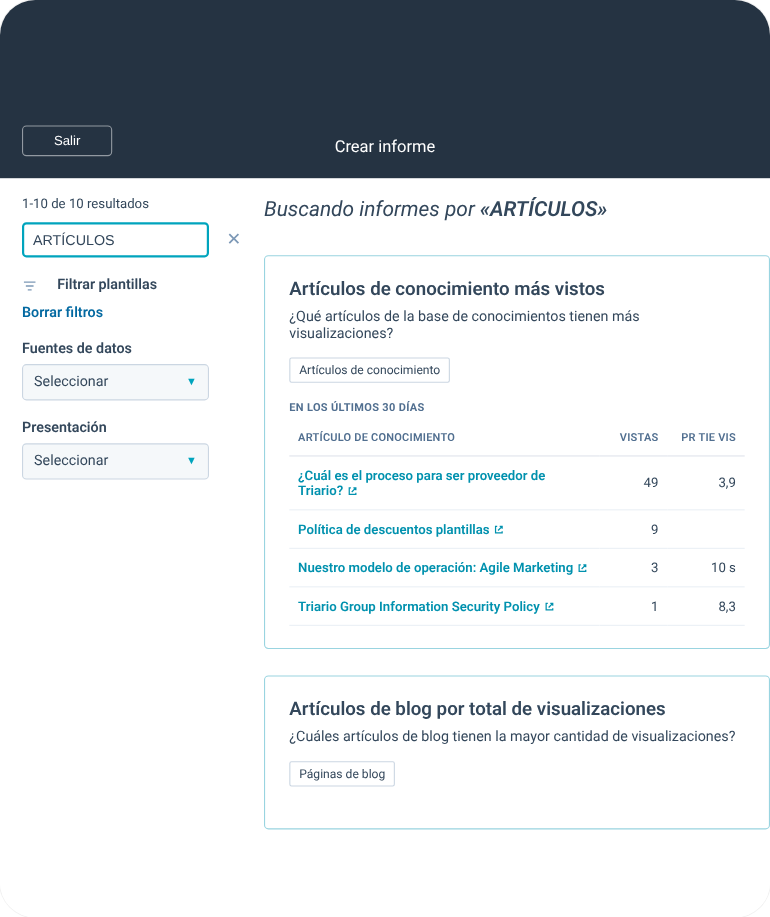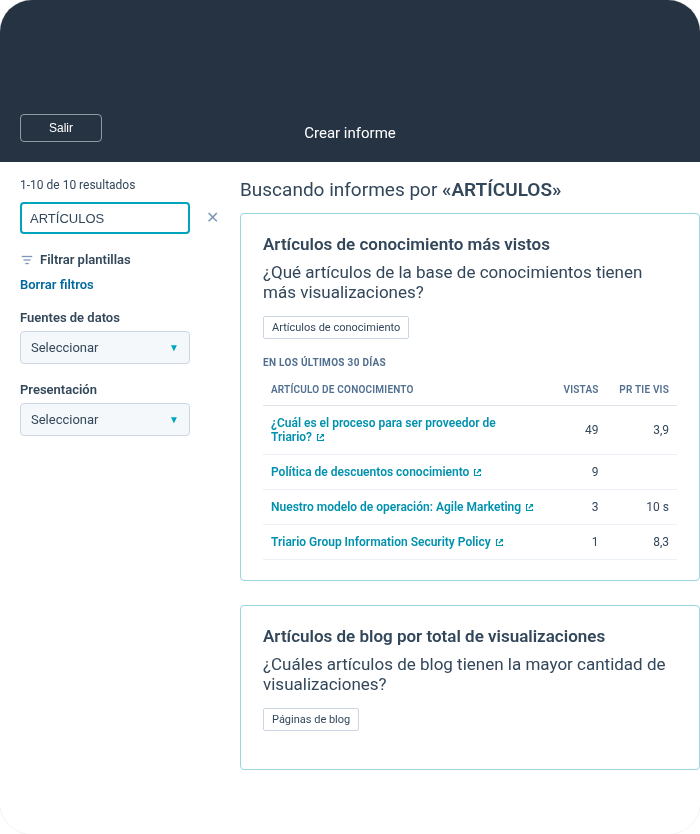--- a/index.html
+++ b/index.html
@@ -82,21 +82,21 @@
     }
     .clear-icon {
       color: #7c98b6;
       font-size: 16px;
       cursor: pointer;
       line-height: 1;
     }
     .filter-row {
       display: flex;
       align-items: center;
-      gap: 6px;
+      gap: 18px;
       font-size: 13px;
       color: #33475b;
       font-weight: 600;
       margin-bottom: 10px;
     }
     .filter-icon {
       color: #7c98b6;
       width: 14px;
       height: 14px;
     }
@@ -133,41 +133,42 @@
     .main {
       flex: 1;
       padding: 16px 0 16px 30px;
       overflow-y: auto;
       overflow-x: hidden;
     }
     .main-title {
       font-size: 19px;
       color: #33475b;
       font-weight: 400;
-      margin-bottom: 12px;
+      margin-bottom: 31px;
+      font-style: italic;
     }
     .main-title strong {
       font-weight: 600;
     }
     .report-card {
       border: 1px solid #99d4e0;
       border-radius: 4px;
       padding: 20px 22px;
       margin-bottom: 24px;
       margin-right: 0;
       background: #fff;
     }
     .report-title {
       font-size: 17px;
       font-weight: 600;
       color: #33475b;
       margin-bottom: 8px;
     }
     .report-subtitle {
-      font-size: 17px;
+      font-size: 13px;
       color: #33475b;
       margin-bottom: 14px;
     }
     .tag {
       display: inline-block;
       border: 1px solid #cbd6e2;
       padding: 4px 8px;
       font-size: 11px;
       color: #33475b;
       border-radius: 2px;
@@ -288,21 +289,21 @@
           </thead>
           <tbody>
             <tr>
               <td class="link-cell"><span>¿Cuál es el proceso para ser proveedor de Triario?</span><svg class="ext-icon" viewBox="0 0 12 12" fill="none" stroke="#0091ae" stroke-width="1.5">
                     <path d="M4 2H2v8h8V8M7 2h3v3M10 2L5 7"></path>
                   </svg></td>
               <td class="val-cell right">49</td>
               <td class="val-cell right">3,9</td>
             </tr>
             <tr>
-              <td class="link-cell"><span>Política de descuentos conocimiento</span><svg class="ext-icon" viewBox="0 0 12 12" fill="none" stroke="#0091ae" stroke-width="1.5">
+              <td class="link-cell"><span>Política de descuentos plantillas</span><svg class="ext-icon" viewBox="0 0 12 12" fill="none" stroke="#0091ae" stroke-width="1.5">
                     <path d="M4 2H2v8h8V8M7 2h3v3M10 2L5 7"></path>
                   </svg></td>
               <td class="val-cell right">9</td>
               <td class="val-cell right"></td>
             </tr>
             <tr>
               <td class="link-cell"><span>Nuestro modelo de operación: Agile Marketing</span><svg class="ext-icon" viewBox="0 0 12 12" fill="none" stroke="#0091ae" stroke-width="1.5">
                     <path d="M4 2H2v8h8V8M7 2h3v3M10 2L5 7"></path>
                   </svg></td>
               <td class="val-cell right">3</td>

